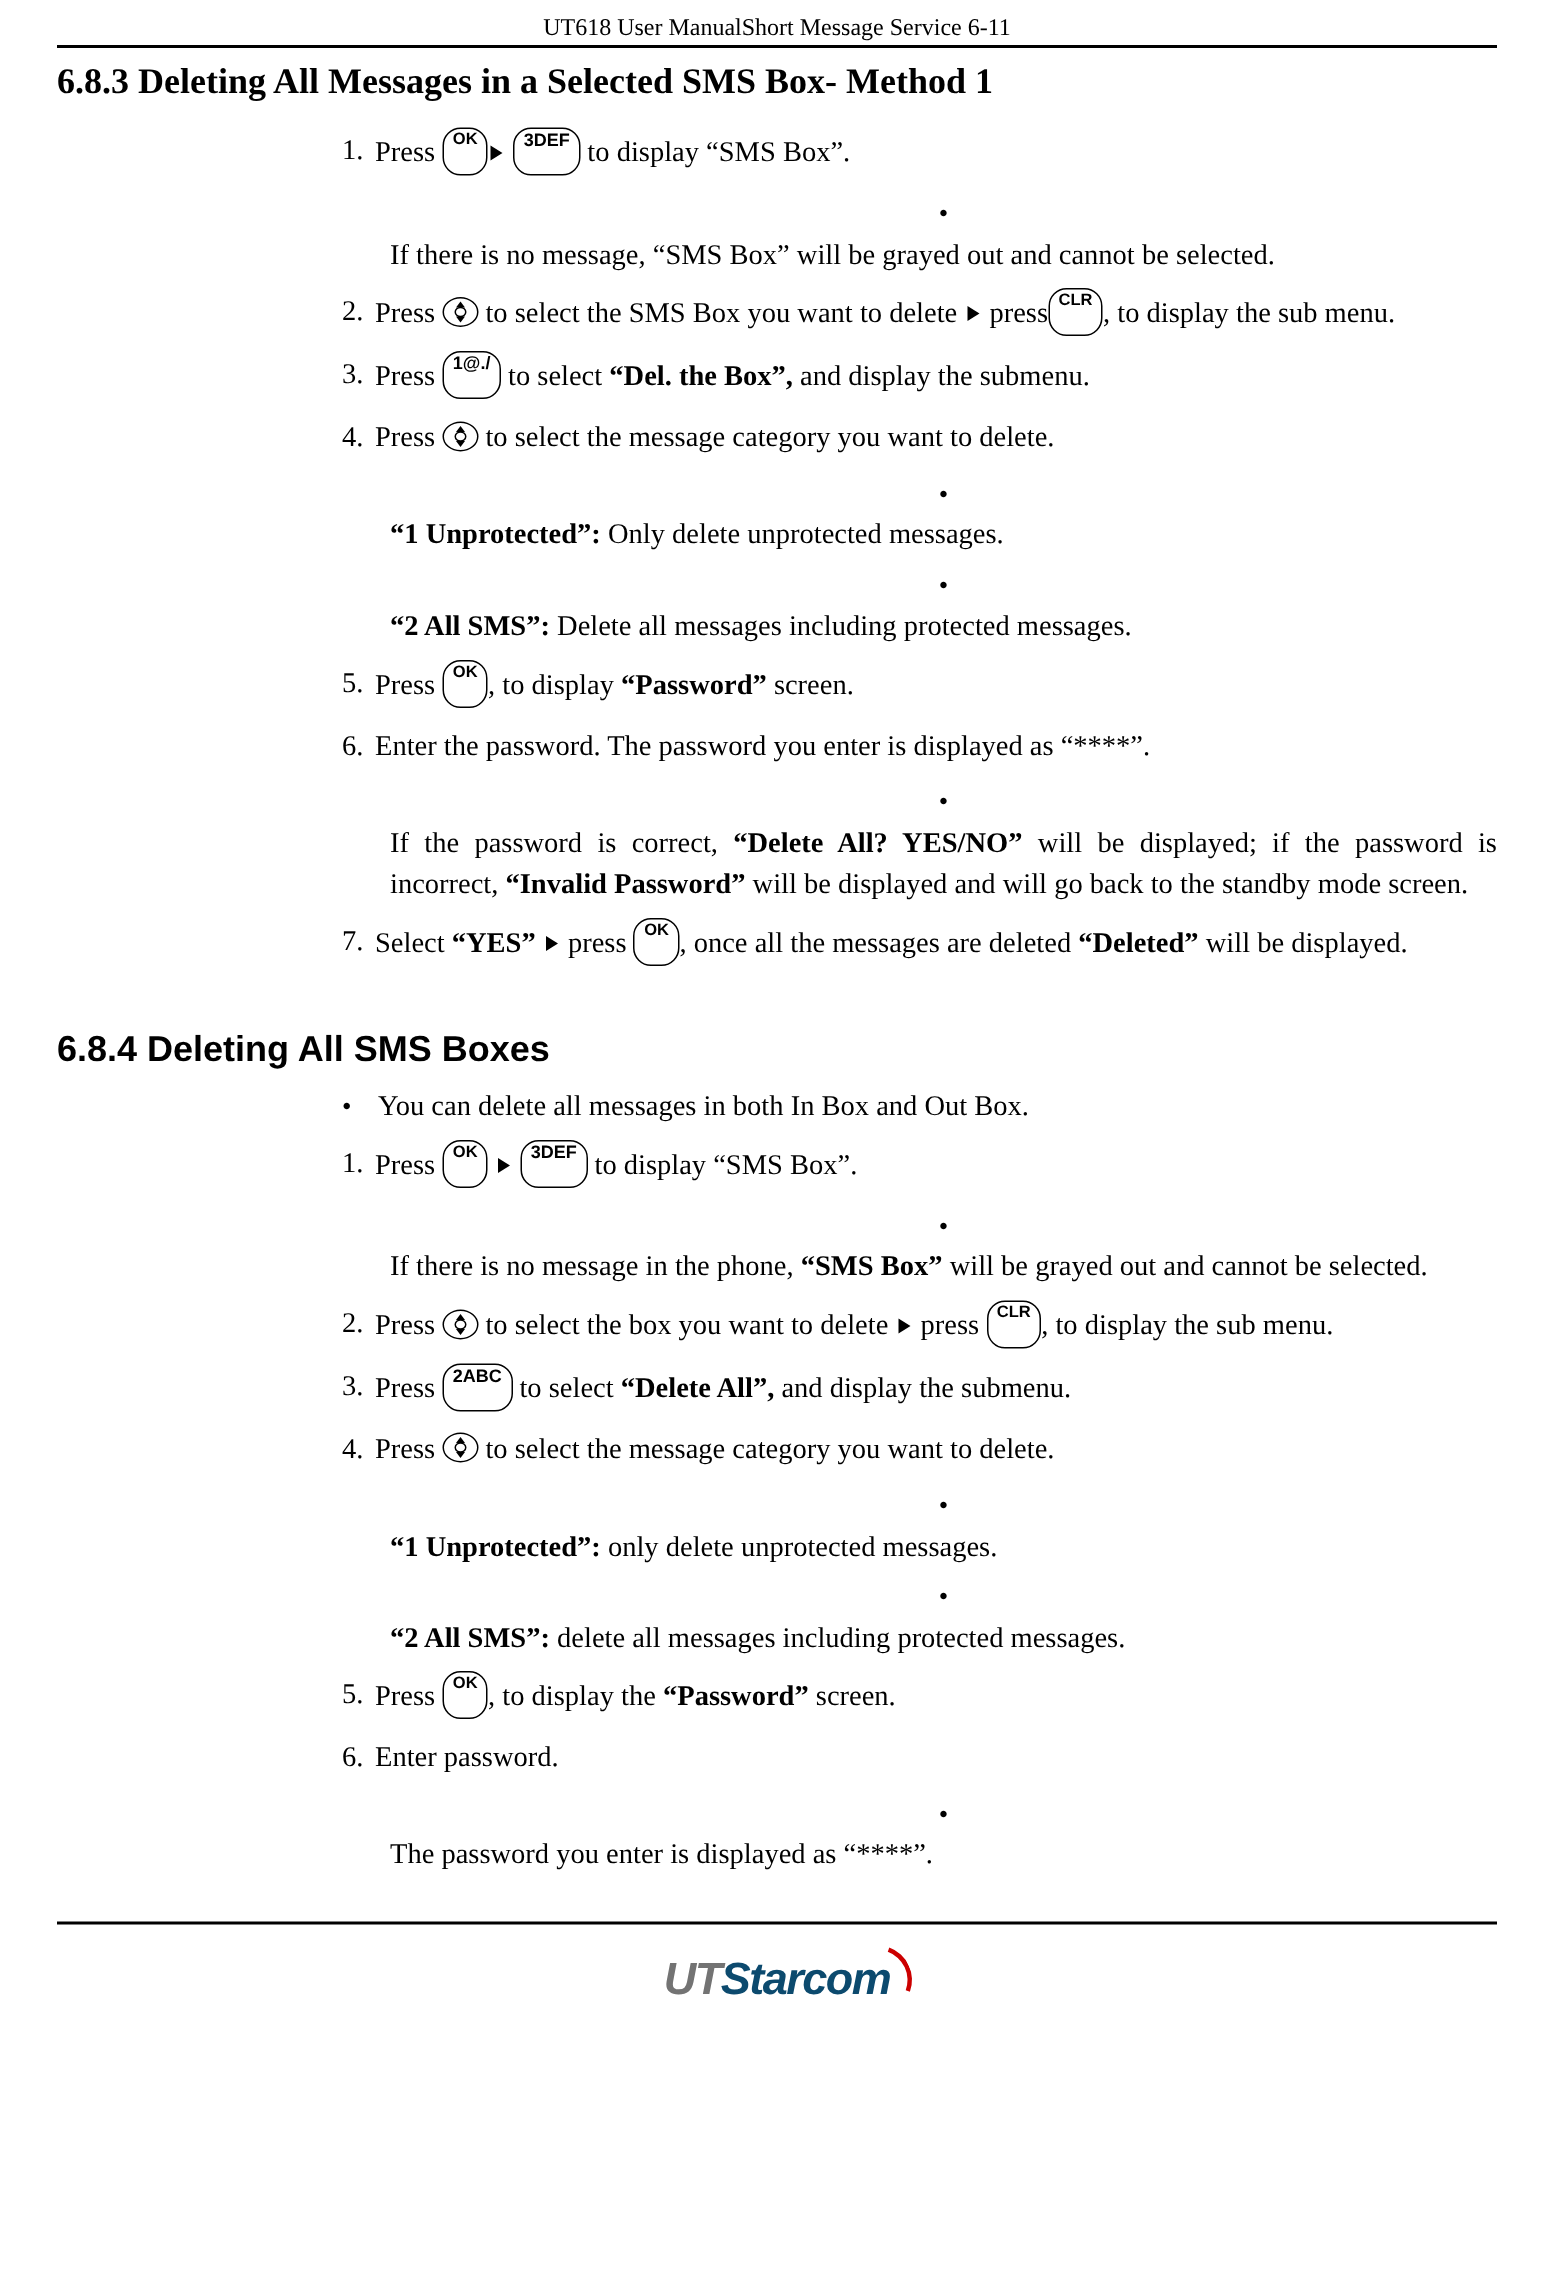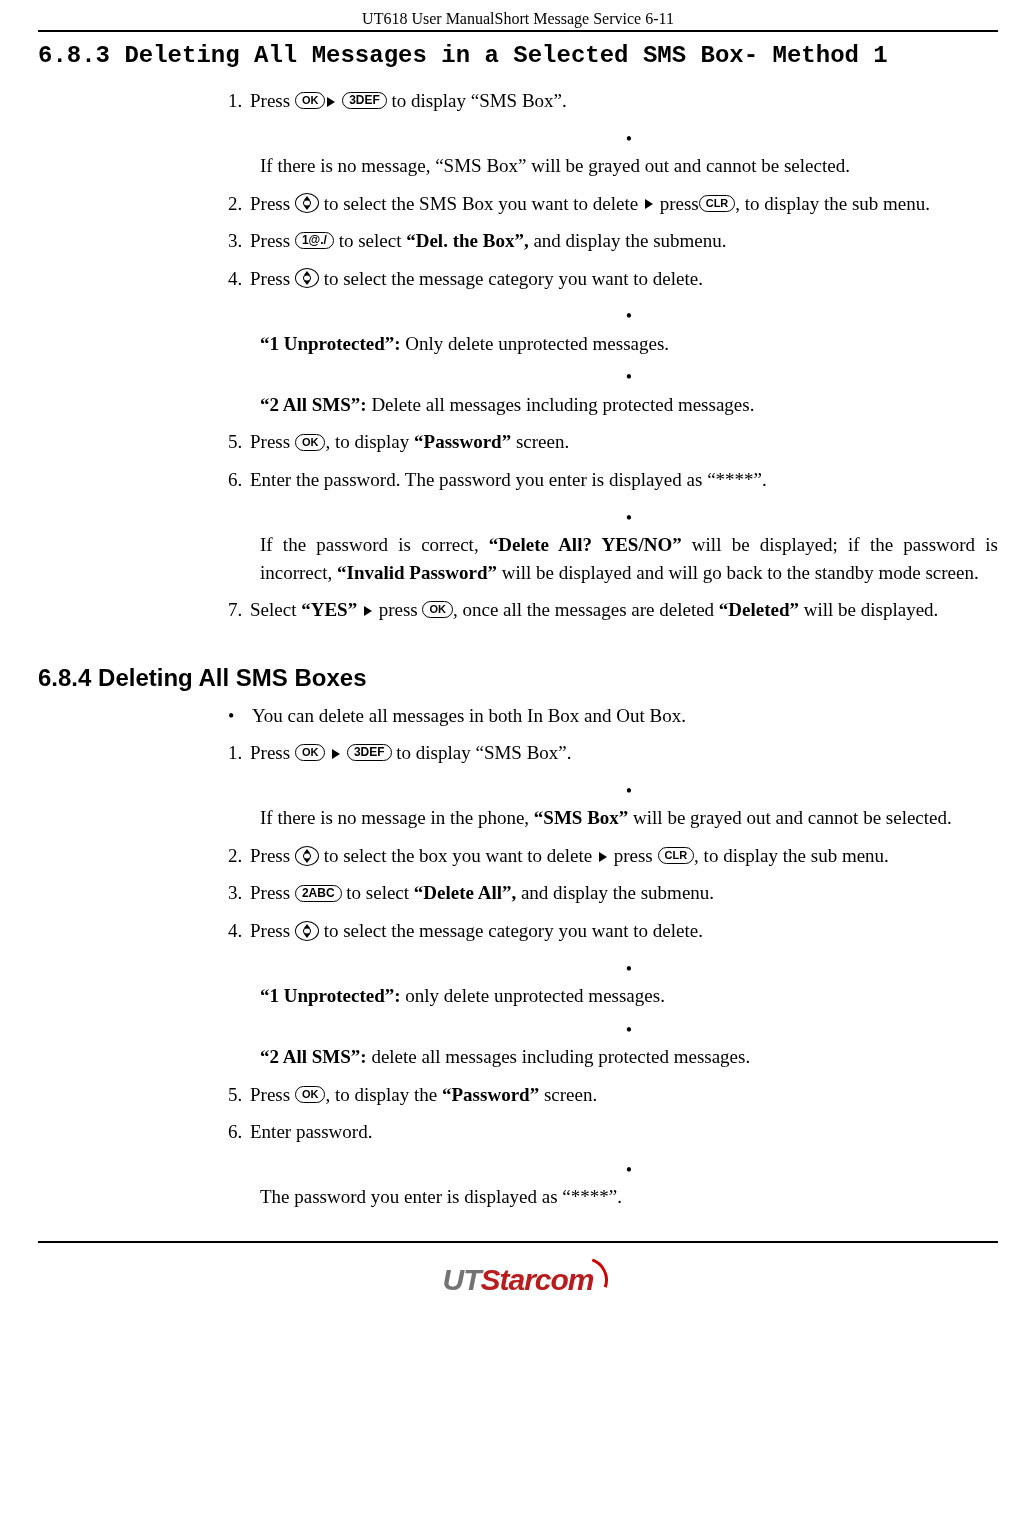--- a/index.html
+++ b/index.html
@@ -26,21 +26,21 @@
     justify-content: center;
     font-size: 16px;
     border-bottom: 2px solid #000;
     padding-bottom: 2px;
     margin-bottom: 10px;
   }
   .header-row span {
     font-family: "Times New Roman", Times, serif;
   }
   h2.section {
-    font-family: Liberation Mono, monospace;
+    font-family: Liberation Serif, serif;
     font-size: 24px;
     font-weight: bold;
     margin-top: 8px;
     margin-bottom: 18px;
   }
   .indent-block {
     margin-left: 190px;
   }
   .step {
     display: flex;
@@ -93,21 +93,21 @@
   }
   .key {
     display: inline-block;
     border: 1.5px solid #000;
     border-radius: 12px;
     padding: 0 6px;
     font-family: Arial, sans-serif;
     font-size: 11px;
     font-weight: bold;
     line-height: 15px;
-    height: 17px;
+    height: 32px;
     vertical-align: middle;
     min-width: 30px;
     text-align: center;
     background: #fff;
     position: relative;
     top: -2px;
   }
   .key.small-num {
     font-size: 12px;
   }
@@ -179,21 +179,21 @@
     font-style: italic;
     font-size: 30px;
     letter-spacing: -1px;
     display: inline-block;
     position: relative;
   }
   .logo .ut {
     color: #737373;
   }
   .logo .star {
-    color: #b91c1c;
+    color: #0c4a6e;
     position: relative;
     margin-top: 36px;
   }
   .logo-arc {
     position: absolute;
     right: -14px;
     top: -6px;
     width: 46px;
     height: 46px;
     border: 3px solid #c00;

